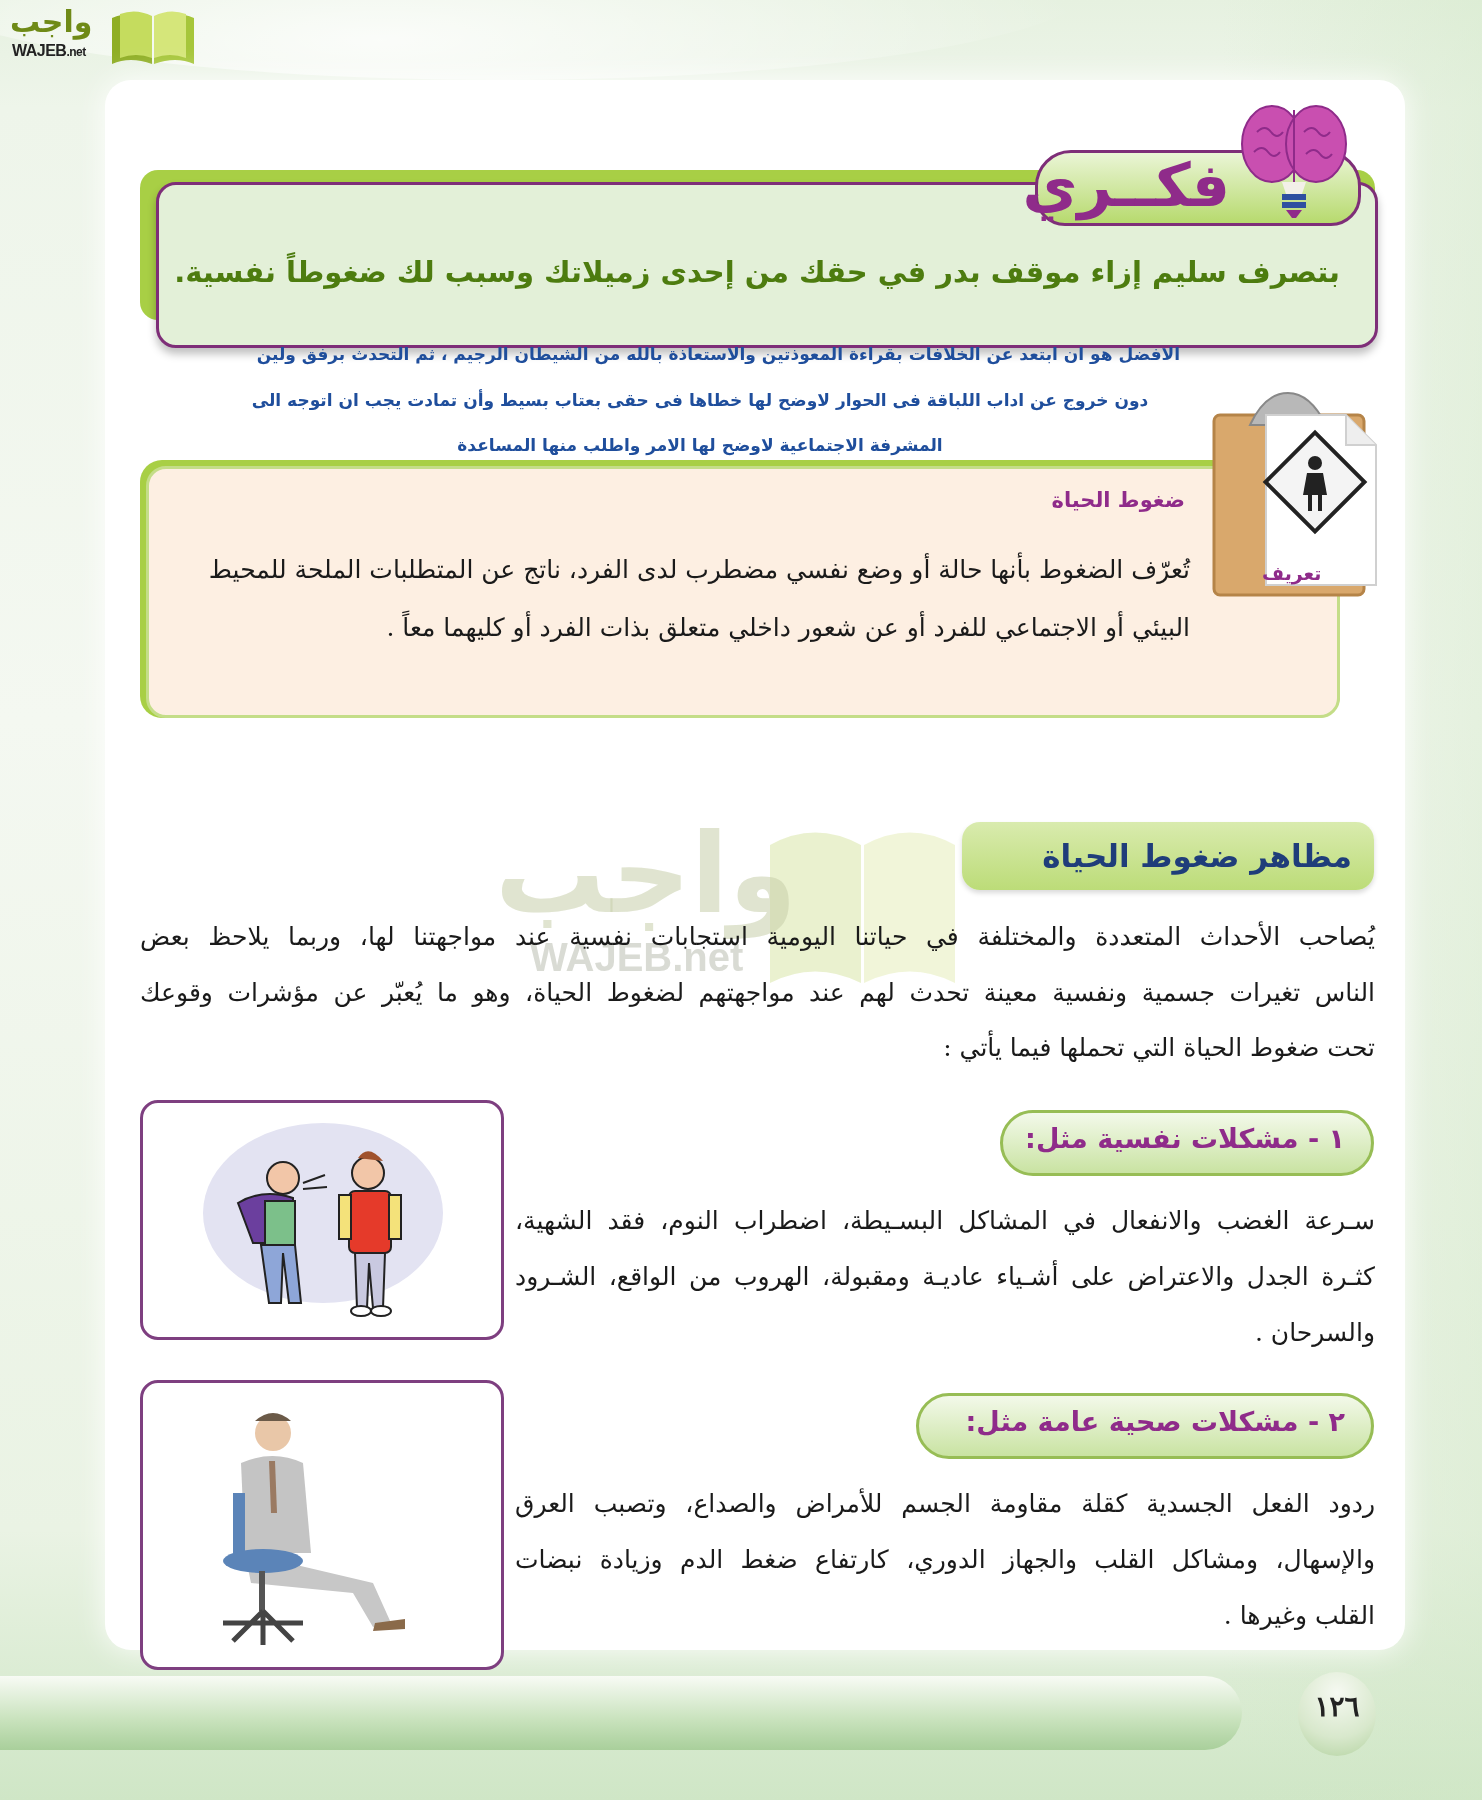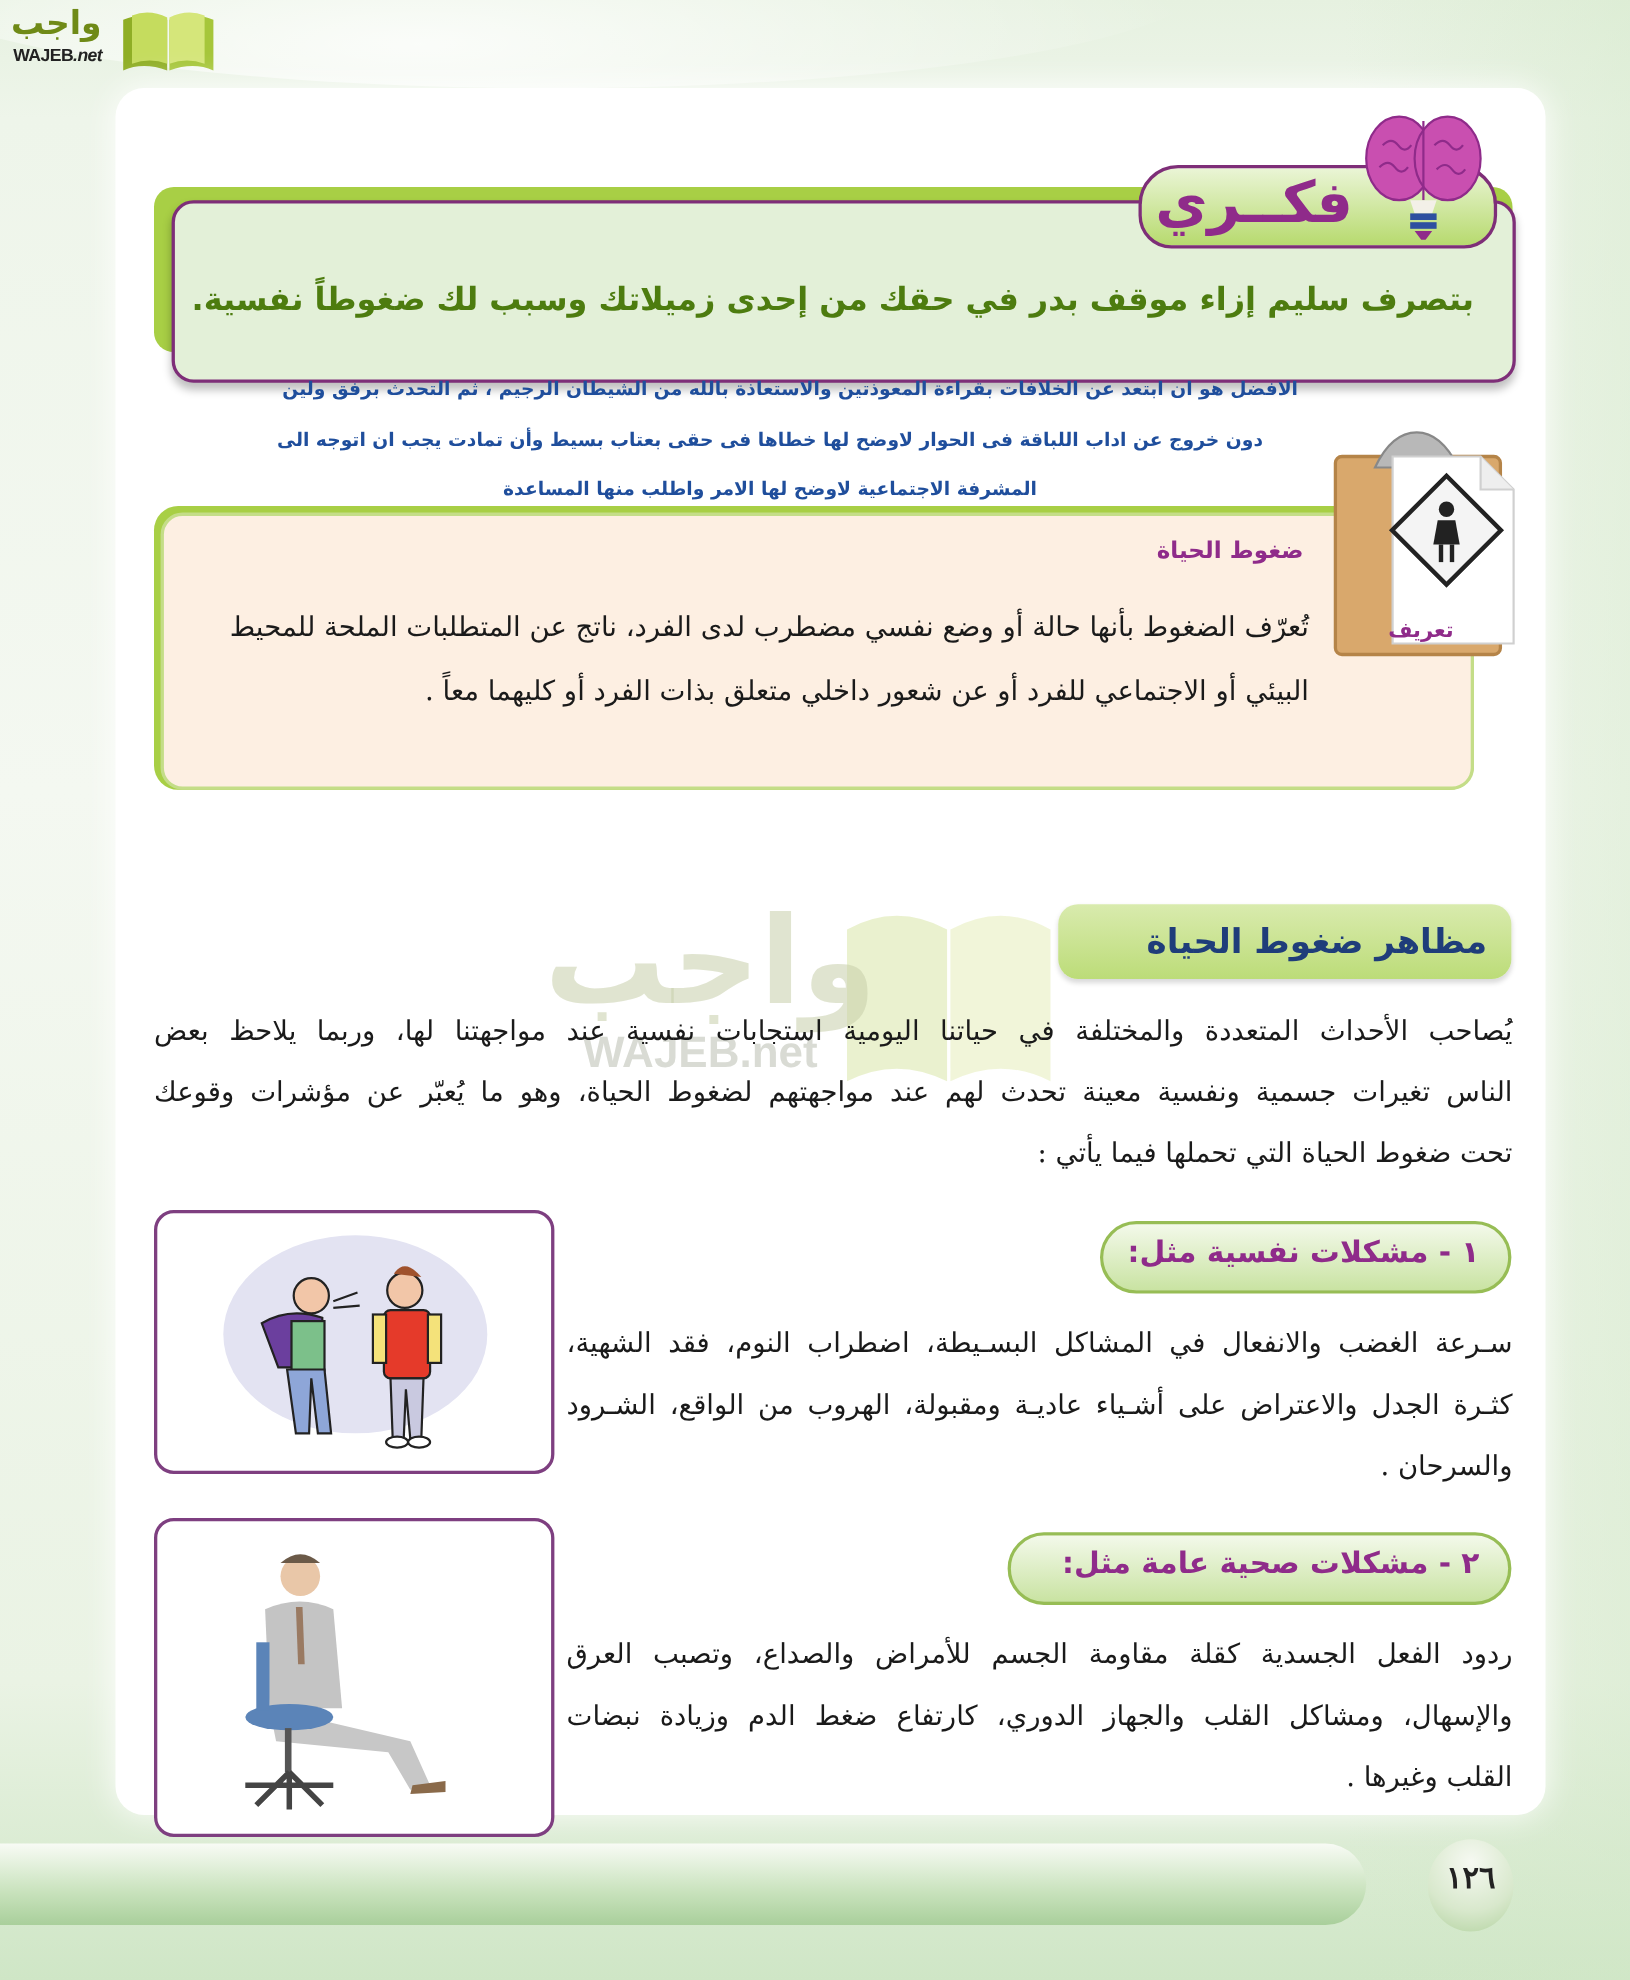--- a/index.html
+++ b/index.html
@@ -17,21 +17,21 @@
     opacity:.8;
   }
   .bg-right {
     right:0; top:0; width:260px; height:1800px;
     background: linear-gradient(90deg, rgba(255,255,255,0) 0%, rgba(210,232,200,.45) 100%);
   }
   
   .logo { left:10px; top:4px; width:180px; height:62px; }
   .logo-ar { left:0; top:0; font-family:"DejaVu Sans", sans-serif; font-weight:bold; font-size:30px; color:#6f8a17; direction:rtl; }
   .logo-en { left:2px; top:38px; font-family:"Liberation Sans", sans-serif; font-weight:bold; font-size:16px; color:#222; letter-spacing:-0.5px; }
-  .logo-en small { font-size:16px;font-style:italic; }
+  .logo-en small { font-size:12px; }
   .logo-book { left:100px; top:4px; width:86px; height:58px; }
 
   
   .page-panel {
     left:105px; top:80px; width:1300px; height:1570px;
     background:#ffffff; border-radius:26px;
     box-shadow: 0 0 30px rgba(255,255,255,.9);
   }
 
   
@@ -45,21 +45,21 @@
     box-shadow: 0 6px 8px rgba(0,0,0,.25);
   }
   .think-badge {
     left:1035px; top:150px; width:320px; height:70px;
     background: linear-gradient(180deg, #eaf5d6 0%, #b7da6e 100%);
     border:3px solid #7e2e78; border-radius:36px 36px 30px 30px;
   }
   .think-title {
     left:1060px; top:150px; width:170px; height:70px; line-height:70px;
     text-align:right; direction:rtl;
-    font-family:"DejaVu Sans", sans-serif; font-weight:bold; font-size:52px; color:#8f2b8a;
+    font-family:"DejaVu Sans", sans-serif; font-weight:bold; font-size:60px; color:#8f2b8a;
   }
   .brain-icon { left:1232px; top:102px; width:124px; height:118px; }
   .think-question {
     left:170px; top:255px; width:1170px; text-align:right; direction:rtl;
     font-family:"DejaVu Sans", sans-serif; font-weight:bold; font-size:29px; color:#4d7c0f;
     letter-spacing:-0.5px;
   }
 
   
   .answer-line {

